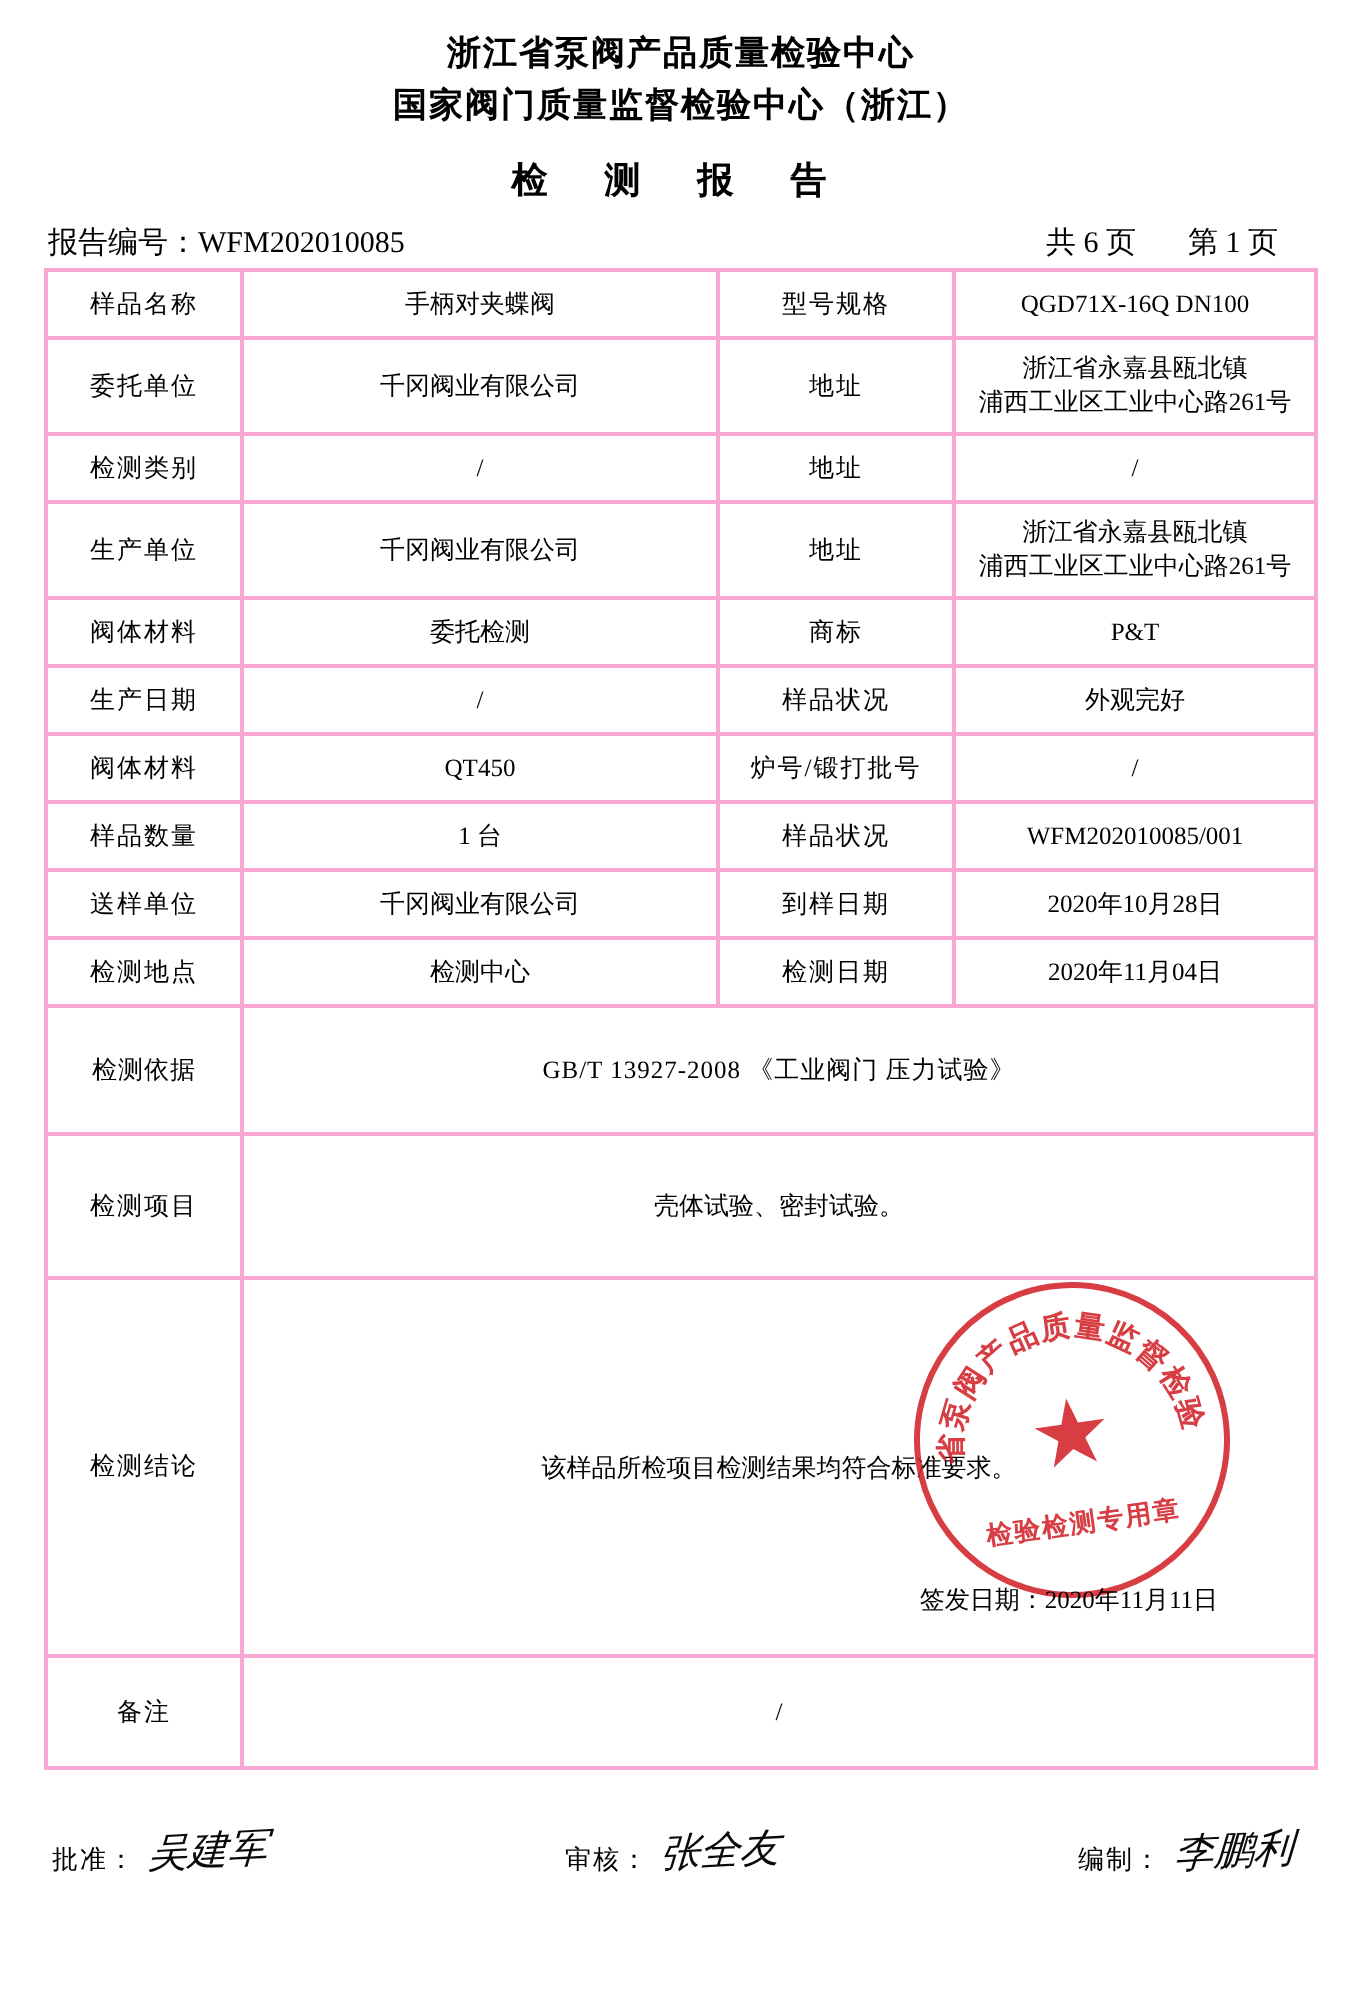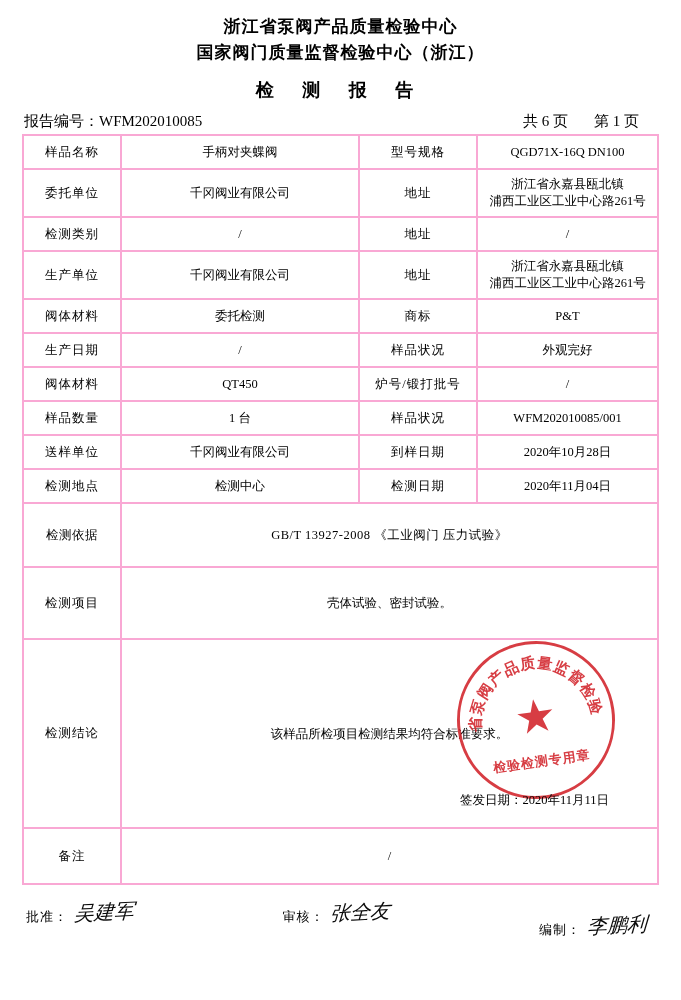--- a/index.html
+++ b/index.html
@@ -165,21 +165,21 @@
     letter-spacing: 1px;
   }
   td.remark {
     height: 42px;
   }
   .footer {
     display: flex;
     margin-top: 14px;
     font-size: 13px;
     padding: 0 4px;
-    align-items: flex-start;
+    align-items: flex-end;
   }
   .footer .seg {
     display: flex;
     align-items: flex-end;
   }
   .footer .seg.s1 { width: 33%; }
   .footer .seg.s2 { width: 34%; justify-content: center; }
   .footer .seg.s3 { width: 33%; justify-content: flex-end; padding-right: 8px; margin-top: 13px;}
   .footer .lbl {
     letter-spacing: 1px;

